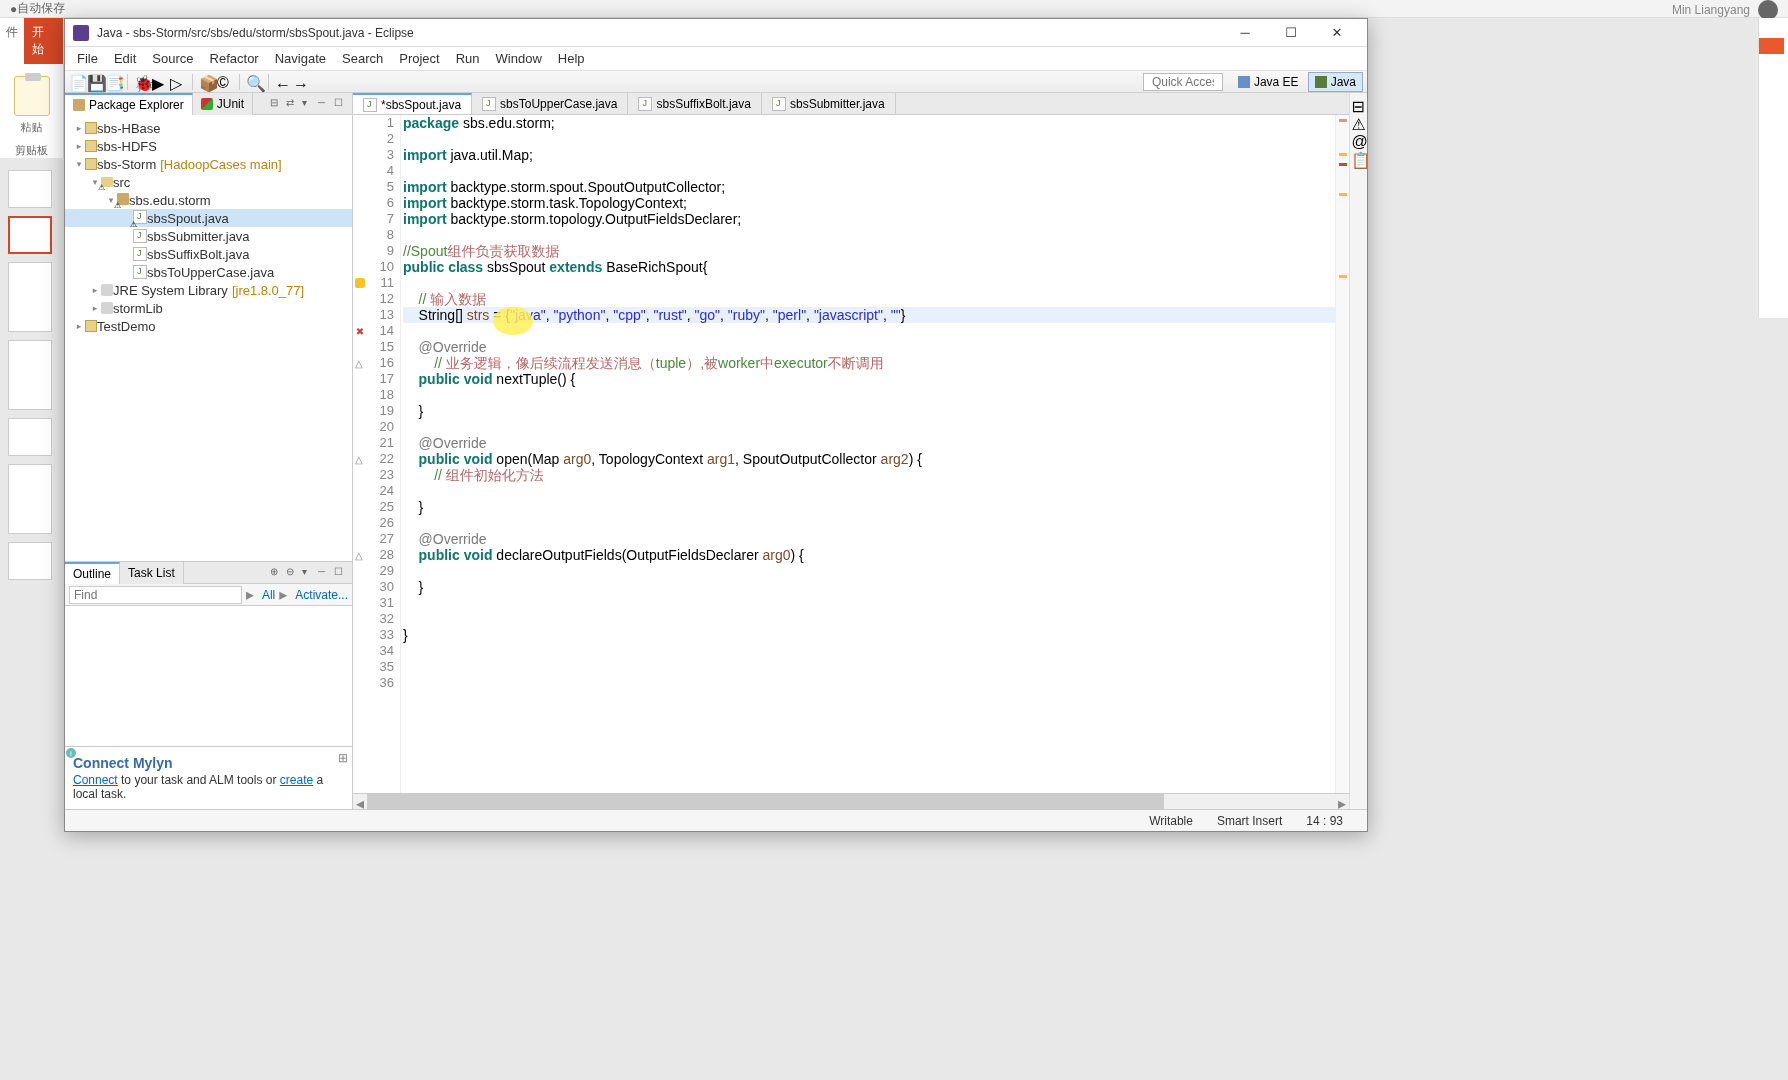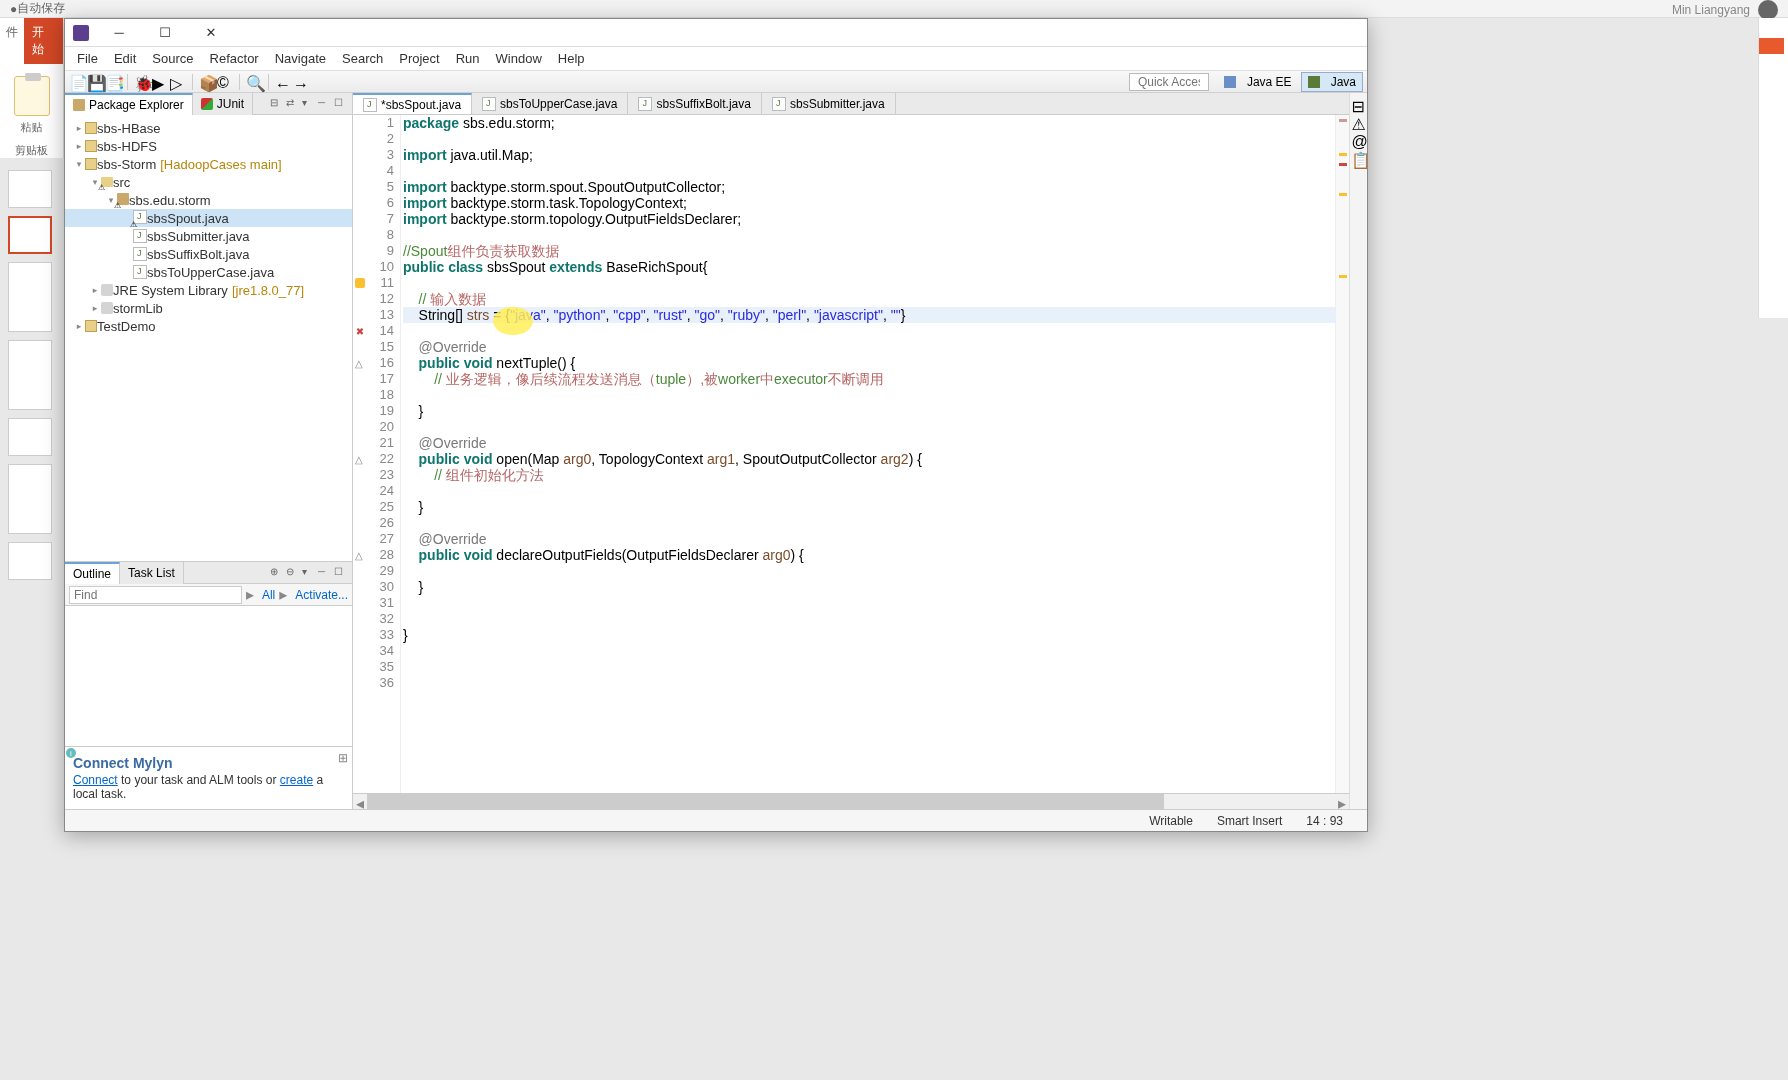--- a/index.html
+++ b/index.html
@@ -25,21 +25,21 @@
     .titlebar-controls { display: flex; gap: 2px; }
     .tb-btn { width: 44px; height: 26px; display: flex; align-items: center; justify-content: center; font-size: 13px; color: #333; }
     
     .menubar { height: 24px; display: flex; align-items: center; padding: 0 4px; border-bottom: 1px solid #e0e0e0; }
     .menu-item { padding: 0 8px; font-size: 13px; color: #333; height: 22px; display: flex; align-items: center; }
     
     .toolbar { height: 22px; background: linear-gradient(#f8f8f8, #ececec); border-bottom: 1px solid #d0d0d0; display: flex; align-items: center; padding: 0 4px; gap: 2px; }
     .tb-icon { width: 16px; height: 16px; display: inline-block; }
     .tb-sep { width: 1px; height: 16px; background: #ccc; margin: 0 4px; }
     .quick-access { margin-left: auto; background: #fff; border: 1px solid #bbb; padding: 1px 8px; font-size: 12px; color: #888; width: 80px; height: 18px; }
-    .perspective-btn { display: flex; align-items: center; gap: 11px; padding: 2px 6px; font-size: 12px; border: 1px solid transparent; }
+    .perspective-btn { display: flex; align-items: center; gap: 4px; padding: 2px 6px; font-size: 12px; border: 1px solid transparent; }
     .perspective-btn.active { background: #d6e8f6; border: 1px solid #9ac; }
     
     .main-area { flex: 1; display: flex; overflow: hidden; }
     
     
     .left-panel { width: 288px; display: flex; flex-direction: column; border-right: 1px solid #ccc; }
     .view-tabs { height: 22px; display: flex; background: #eaeaea; border-bottom: 1px solid #ccc; }
     .view-tab { padding: 0 8px; font-size: 12px; display: flex; align-items: center; gap: 4px; background: #fff; border-right: 1px solid #ccc; border-top: 2px solid #6ba3d6; height: 22px; }
     .view-tab.inactive { background: #eaeaea; border-top: none; }
     .view-tab-icons { margin-left: auto; display: flex; gap: 2px; padding: 0 4px; align-items: center; }
@@ -156,20 +156,21 @@
   <div class="bg-thumb" style="height:70px;"></div>
   <div class="bg-thumb"></div>
   <div class="bg-thumb" style="height:70px;"></div>
   <div class="bg-thumb"></div>
 </div>
 
 <div class="eclipse-window">
 
   <div class="titlebar">
     <div class="titlebar-icon"></div>
+    <div class="titlebar-text">Java - sbs-Storm/src/sbs/edu/storm/sbsSpout.java - Eclipse</div>
     <div class="titlebar-controls">
       <div class="tb-btn">─</div>
       <div class="tb-btn">☐</div>
       <div class="tb-btn close">✕</div>
     </div>
   </div>
 
   <div class="menubar" id="menubar">
       <div class="menu-item">File</div>
       <div class="menu-item">Edit</div>
@@ -463,22 +464,22 @@
             <div class="code-line"><span class="kw">import</span> backtype.storm.task.TopologyContext;</div>
             <div class="code-line"><span class="kw">import</span> backtype.storm.topology.OutputFieldsDeclarer;</div>
             <div class="code-line"></div>
             <div class="code-line"><span class="cmt">//Spout</span><span class="cmt-cn">组件负责获取数据</span></div>
             <div class="code-line"><span class="kw">public</span> <span class="kw">class</span> sbsSpout <span class="kw">extends</span> BaseRichSpout{</div>
             <div class="code-line"></div>
             <div class="code-line">    <span class="cmt">// </span><span class="cmt-cn">输入数据</span></div>
             <div class="code-line highlight">    String[] <span class="var">strs</span> = {<span class="str">"java"</span>, <span class="str">"python"</span>, <span class="str">"cpp"</span>, <span class="str">"rust"</span>, <span class="str">"go"</span>, <span class="str">"ruby"</span>, <span class="str">"perl"</span>, <span class="str">"javascript"</span>, <span class="str">""</span>}</div>
             <div class="code-line"></div>
             <div class="code-line">    <span class="ann">@Override</span></div>
+            <div class="code-line">        <span class="cmt">// </span><span class="cmt-cn">业务逻辑，像后续流程发送消息（</span><span class="cmt">tuple</span><span class="cmt-cn">）,被</span><span class="cmt">worker</span><span class="cmt-cn">中</span><span class="cmt">executor</span><span class="cmt-cn">不断调用</span></div>
             <div class="code-line">    <span class="kw">public</span> <span class="kw">void</span> nextTuple() {</div>
-            <div class="code-line">        <span class="cmt">// </span><span class="cmt-cn">业务逻辑，像后续流程发送消息（</span><span class="cmt">tuple</span><span class="cmt-cn">）,被</span><span class="cmt">worker</span><span class="cmt-cn">中</span><span class="cmt">executor</span><span class="cmt-cn">不断调用</span></div>
             <div class="code-line"></div>
             <div class="code-line">    }</div>
             <div class="code-line"></div>
             <div class="code-line">    <span class="ann">@Override</span></div>
             <div class="code-line">    <span class="kw">public</span> <span class="kw">void</span> open(Map <span class="var">arg0</span>, TopologyContext <span class="var">arg1</span>, SpoutOutputCollector <span class="var">arg2</span>) {</div>
             <div class="code-line">        <span class="cmt">// </span><span class="cmt-cn">组件初始化方法</span></div>
             <div class="code-line"></div>
             <div class="code-line">    }</div>
             <div class="code-line"></div>
             <div class="code-line">    <span class="ann">@Override</span></div>

